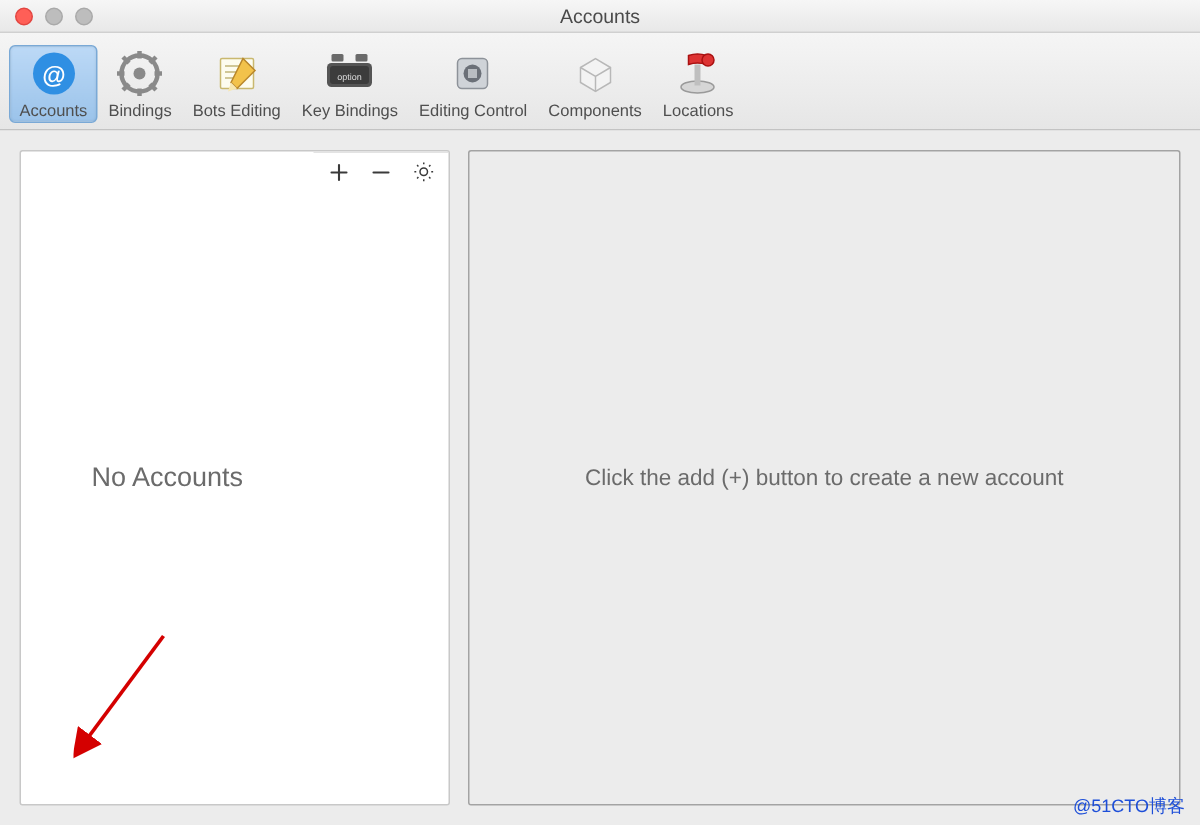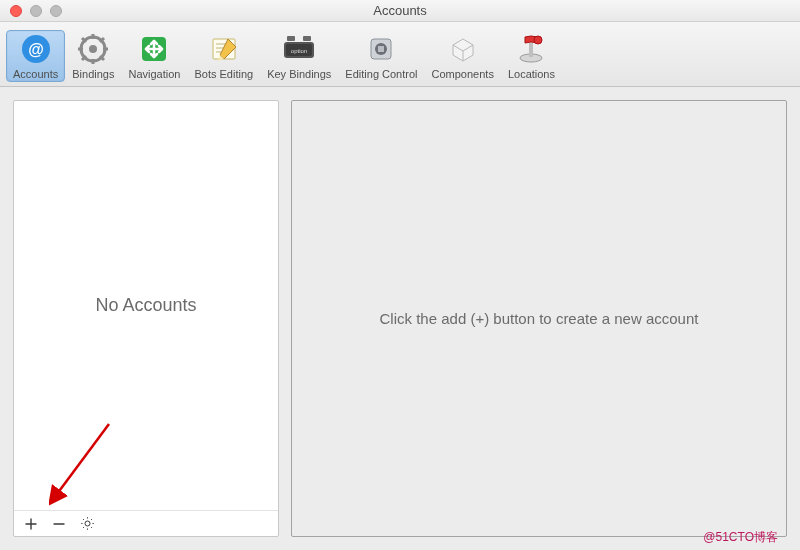--- a/index.html
+++ b/index.html
@@ -61,25 +61,25 @@
   
   .content {
     position: absolute;
     top: 87px; bottom: 0; left: 0; right: 0;
     background: #ececec;
     padding: 13px;
     display: flex;
     gap: 12px;
   }
   .left-pane {
-    width: 266px;
+    width: 287px;
     background: #ffffff;
     border: 1px solid #c8c8c8;
     border-radius: 2px;
-    display: flex; flex-direction: column;
+    display: flex; flex-direction: row;
     position: relative;
   }
   .no-accounts {
     flex: 1; display: flex; align-items: center; justify-content: center;
     font-size: 18px; color: #6b6b6b;
   }
   .left-footer {
     height: 26px; border-top: 1px solid #e3e3e3;
     display: flex; align-items: center; gap: 10px;
     padding: 0 8px;
@@ -102,22 +102,22 @@
   }
 
   
   .arrow {
     position: absolute;
     left: 35px; bottom: 30px;
     pointer-events: none;
   }
 
   .watermark {
-    position: absolute; right: 22px; bottom: 4px;
-    font-size: 12px; color: #be185d;
+    position: absolute; right: 10px; bottom: 4px;
+    font-size: 12px; color: #1d4ed8;
   }
 </style>
 </head>
 <body>
 
 <div class="titlebar">
   <div class="traffic-lights">
     <div class="tl red"></div>
     <div class="tl yellow"></div>
     <div class="tl green"></div>
@@ -150,32 +150,20 @@
             <line x1="5" y1="27" x2="9" y2="23"></line>
             <line x1="23" y1="9" x2="27" y2="5"></line>
           </g>
         </svg>
       </div>
       <div class="tb-label">Bindings</div>
     </div>
     <div class="tb-item">
       <div class="tb-icon">
         <svg width="32" height="32" viewBox="0 0 32 32">
-          <rect x="4" y="4" width="24" height="24" rx="4" fill="#2fae4b"></rect>
-          <g stroke="#fff" stroke-width="2.5" fill="none" stroke-linecap="round">
-            <path d="M16 8v16M8 16h16"></path>
-            <path d="M16 8l-3 3M16 8l3 3M16 24l-3-3M16 24l3-3M8 16l3-3M8 16l3 3M24 16l-3-3M24 16l-3 3"></path>
-          </g>
-        </svg>
-      </div>
-      <div class="tb-label">Navigation</div>
-    </div>
-    <div class="tb-item">
-      <div class="tb-icon">
-        <svg width="32" height="32" viewBox="0 0 32 32">
           <rect x="5" y="6" width="22" height="20" rx="1" fill="#fdfcef" stroke="#c9b86f"></rect>
           <g stroke="#c0b67a" stroke-width="1">
             <line x1="8" y1="11" x2="24" y2="11"></line>
             <line x1="8" y1="15" x2="24" y2="15"></line>
             <line x1="8" y1="19" x2="20" y2="19"></line>
           </g>
           <path d="M20 6 L28 14 L16 26 L12 22 Z" fill="#f2c24b" stroke="#b8862b"></path>
           <path d="M12 22 L10 28 L16 26 Z" fill="#f7e7b0"></path>
         </svg>
       </div>

